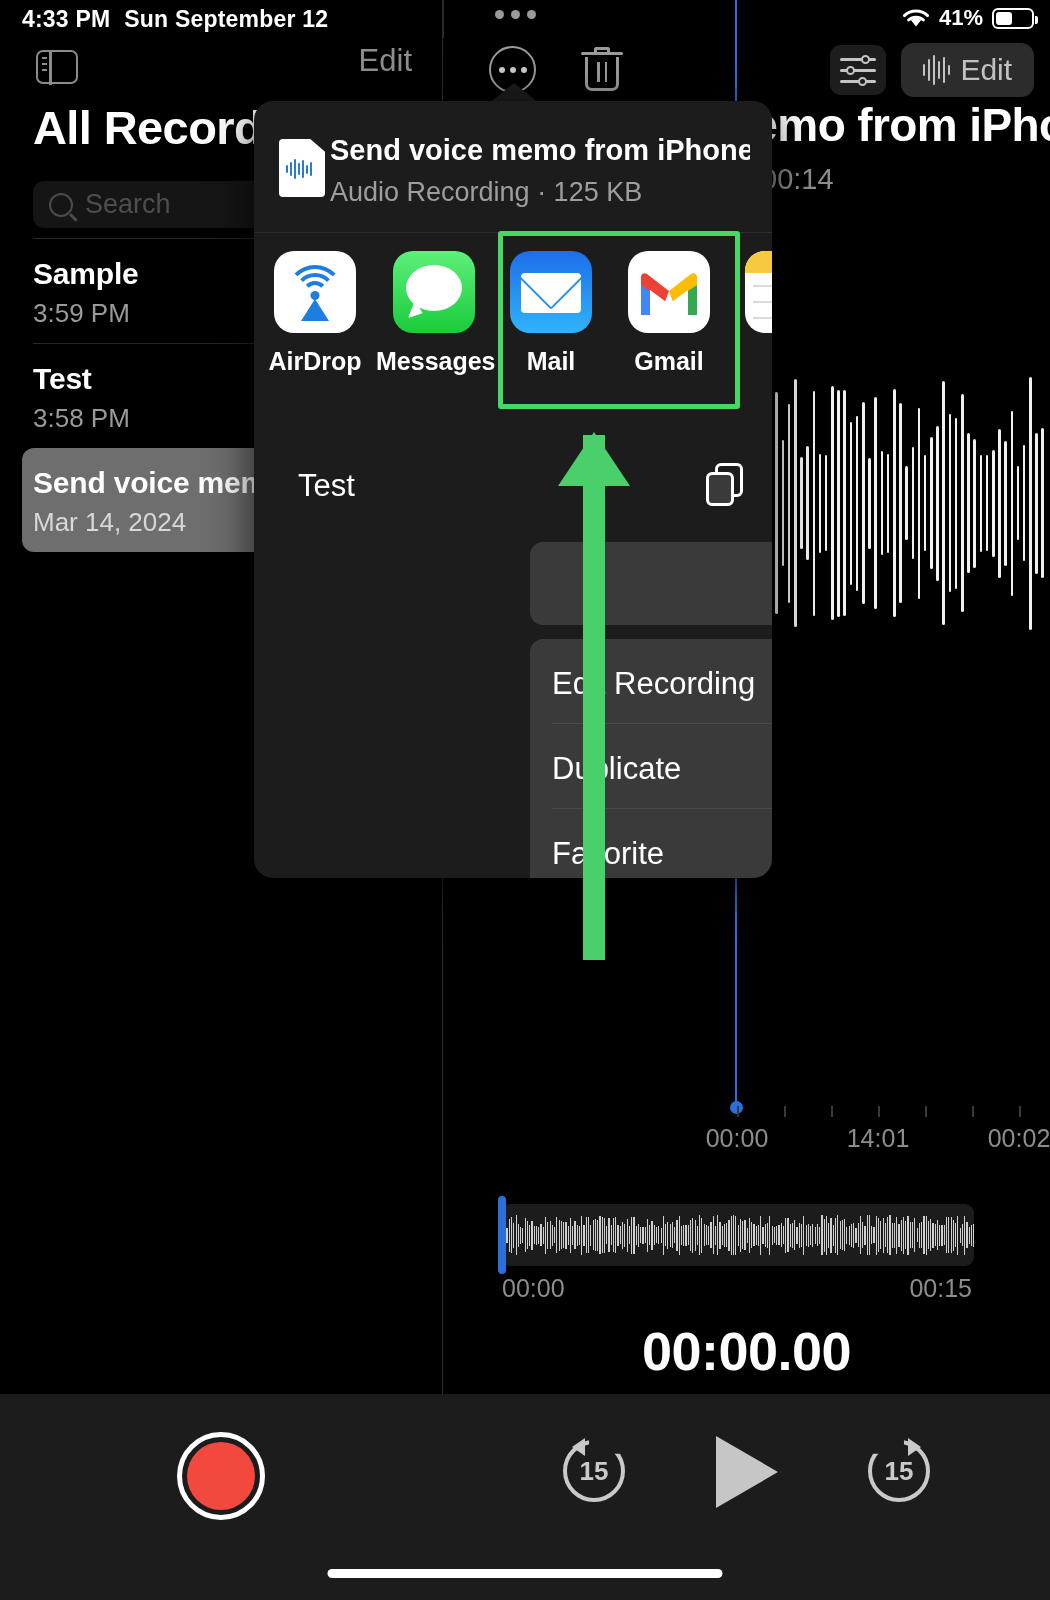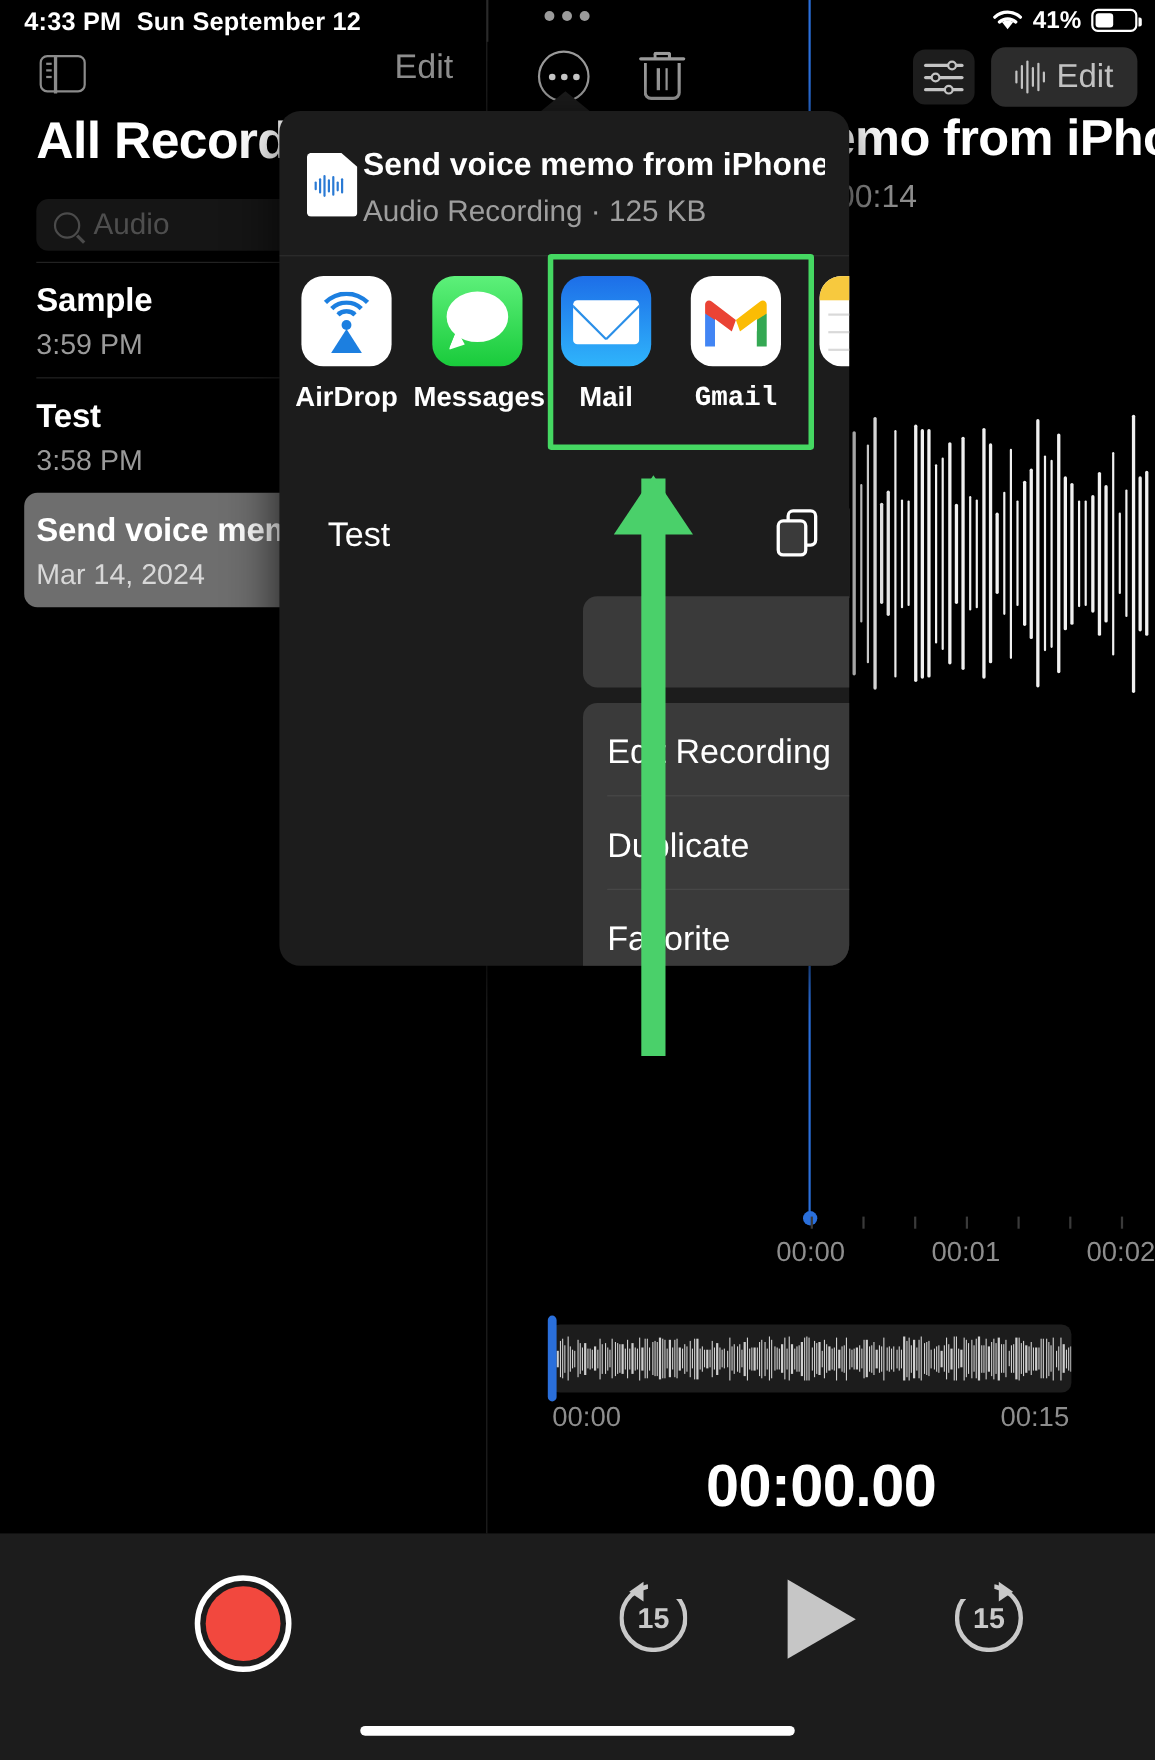--- a/index.html
+++ b/index.html
@@ -143,21 +143,21 @@
   .doc-ico .wf i{width:2px;background:#2a7ad4;border-radius:1px;display:block;}
   .pop-title{position:absolute;left:76px;top:33px;width:420px;font-size:29px;font-weight:700;
      white-space:nowrap;overflow:hidden;}
   .pop-sub{position:absolute;left:76px;top:76px;font-size:27px;color:#9e9e9e;}
   .pop-divider{position:absolute;left:0;top:131px;width:518px;height:1px;background:#2e2e2e;}
 
   .apps{position:absolute;left:0;top:132px;width:518px;height:172px;}
   .app{position:absolute;top:18px;width:116px;text-align:center;}
   .app .ai{width:82px;height:82px;border-radius:20px;margin:0 auto;position:relative;overflow:hidden;}
   .app .al{margin-top:14px;font-size:25px;font-weight:700;color:#fff;}
-  .app.a0{left:3px;} .app.a1{left:122px;} .app.a2{left:239px;} .app.a3{left:357px;font-family:Liberation Mono, monospace;} .app.a4{left:474px;}
+  .app.a0{left:3px;} .app.a1{left:122px;} .app.a2{left:239px;} .app.a3{left:357px;} .app.a4{left:474px;}
 
   .ic-airdrop{background:#fff;}
   .ic-airdrop .r{position:absolute;border:4px solid #1c7fe0;border-bottom-color:transparent;
      border-left-color:transparent;border-right-color:transparent;border-radius:50%;left:50%;transform:translateX(-50%);}
   .ic-airdrop .r1{width:18px;height:18px;top:30px;}
   .ic-airdrop .r2{width:34px;height:34px;top:22px;}
   .ic-airdrop .r3{width:50px;height:50px;top:14px;}
   .ic-airdrop .dot{position:absolute;left:50%;top:40px;transform:translateX(-50%);width:9px;height:9px;
      border-radius:50%;background:#1c7fe0;}
   .ic-airdrop .tri{position:absolute;left:50%;top:48px;transform:translateX(-50%);width:0;height:0;
@@ -239,21 +239,21 @@
   <div class="sidebar">
     <div class="sb-toolbar">
       <span class="sidebar-icon">
           <i></i>
         </span>
       <span class="edit-left">Edit</span>
     </div>
     <div class="all-title">All Recordings</div>
     <div class="searchbar">
       <span class="sicon"></span>
-      <span class="sph">Audio</span>
+      <span class="sph">Search</span>
     </div>
     <div class="rowlist">
       <div class="hr"></div>
       <div class="rrow">
         <div class="rname">Sample</div>
         <div class="rtime">3:59 PM</div>
       </div>
       <div class="hr"></div>
       <div class="rrow">
         <div class="rname">Test</div>
@@ -356,21 +356,21 @@
 
     <div class="ruler" id="ruler">
         <span class="tick" style="left: 294px;"></span>
         <span class="tick" style="left: 341px;"></span>
         <span class="tick" style="left: 388px;"></span>
         <span class="tick" style="left: 435px;"></span>
         <span class="tick" style="left: 482px;"></span>
         <span class="tick" style="left: 529px;"></span>
         <span class="tick" style="left: 576px;"></span>
         <span class="tlab" style="left: 294px;">00:00</span>
-        <span class="tlab" style="left: 435px;">00:01</span>
+        <span class="tlab" style="left: 435px;">14:01</span>
         <span class="tlab" style="left: 576px;">00:02</span>
       </div>
 
     <div class="mini" id="mini">
         <i style="height: 30px;"></i>
         <i style="height: 37px;"></i>
         <i style="height: 36px;"></i>
         <i style="height: 15px;"></i>
         <i style="height: 33px;"></i>
         <i style="height: 36px;"></i>

